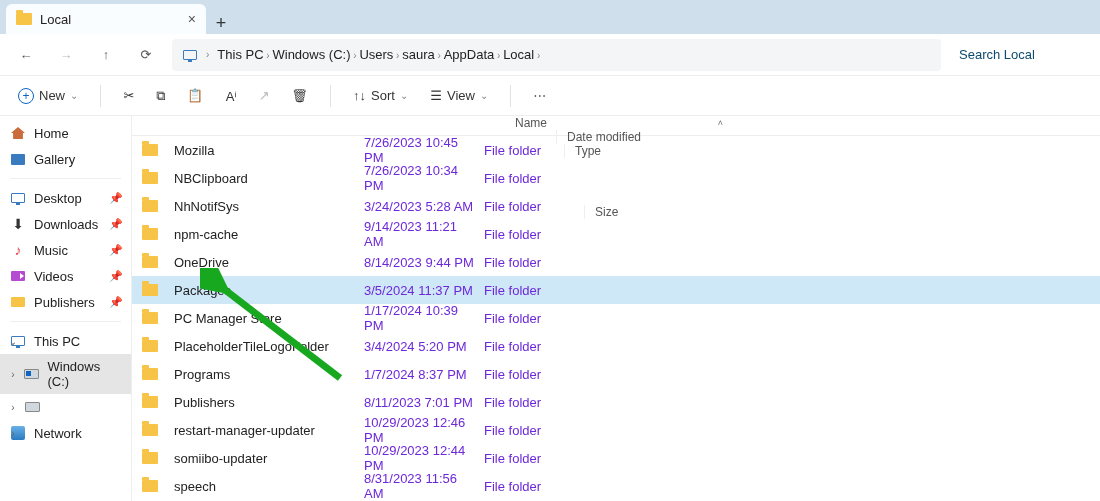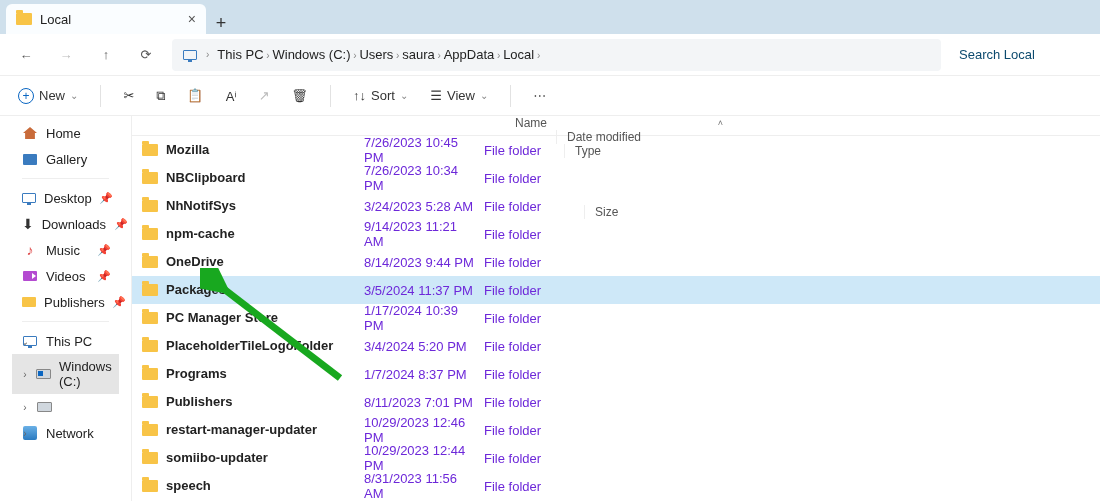--- a/index.html
+++ b/index.html
@@ -24,41 +24,41 @@
   .toolbar { height: 40px; display: flex; align-items: center; padding: 0 14px; gap: 14px; border-bottom: 1px solid #eee; }
   .tbtn { display: flex; align-items: center; gap: 5px; color: #333; cursor: pointer; padding: 4px 4px; }
   .tbtn.disabled { color: #bbb; }
   .plus-circle { width:16px; height:16px; border:1.4px solid #0a66c2; border-radius:50%; display:flex; align-items:center; justify-content:center; color:#0a66c2; font-size:12px; line-height:1;}
   .tsep { width: 1px; height: 22px; background: #e2e2e2; margin: 0 4px; }
 
   
   .main { display: flex; height: calc(501px - 34px - 42px - 40px); }
 
   
-  .sidebar { width: 132px; border-right: 1px solid #eee; padding: 4px 12px; overflow: hidden; }
+  .sidebar { width: 132px; border-right: 1px solid #eee; padding: 4px 0; overflow: hidden; }
   .sbsep  { height: 1px; background: #eee; margin: 6px 10px; }
   .sbitem { display: flex; align-items: center; gap: 8px; padding: 5px 8px 5px 24px; cursor: pointer; position: relative; }
   .sbitem.root { padding-left: 10px; }
   .sbitem .exp { position: absolute; left: 8px; color: #666; font-size: 10px; width: 10px; text-align: center; }
   .sbitem.sel { background: #e5e5e5; }
   .pin { margin-left: auto; color: #888; font-size: 11px; }
 
   
   .filewrap { flex: 1; overflow: hidden; }
   .colhdr { display: flex; height: 20px; align-items: center; border-bottom: 1px solid #eee; color: #555; font-size: 12px; flex-direction: column; }
   .colhdr > div { padding: 0 10px; cursor: pointer; position: relative; }
   .colhdr .sort { position:absolute; right:4px; top:2px; font-size:9px; color:#777;}
   .c-name { width: 222px; }
   .c-date { width: 120px; border-left: 1px solid #eee; }
   .c-type { width: 104px; border-left: 1px solid #eee; }
   .c-size { width: 64px; border-left: 1px solid #eee; margin-top: 47px; }
   .rows { }
   .row { display: flex; height: 28px; align-items: center; cursor: pointer; }
   .row.sel { background: #cee8f8; }
-  .row .c-name { display:flex; align-items:flex-start; gap:8px; padding-left:10px;font-weight:bold; }
+  .row .c-name { display:flex; align-items:center; gap:16px; padding-left:10px; }
   .row .c-date, .row .c-type, .row .c-size { padding-left:10px; color:#6d28d9; border:none; }
 
   
   .ic { width:16px; height:16px; display:inline-flex; align-items:center; justify-content:center; }
   .folder { width:16px; height:12px; background:#f8c447; border-radius:1px; position:relative; }
   .folder::before { content:""; position:absolute; top:-3px; left:0; width:7px; height:3px; background:#f8c447; border-radius:1px 1px 0 0; }
   .monitor { width:14px; height:10px; border:1.5px solid #3a7bbf; border-radius:1px; position:relative; }
   .monitor::after { content:""; position:absolute; bottom:-3px; left:4px; width:4px; height:2px; background:#3a7bbf; }
   .drive { width:15px; height:10px; background:#d0d7de; border:1px solid #888; border-radius:1px; position:relative; }
   .drive.win::after { content:""; position:absolute; left:1px; top:1px; width:5px; height:5px; background:#0a66c2; }

